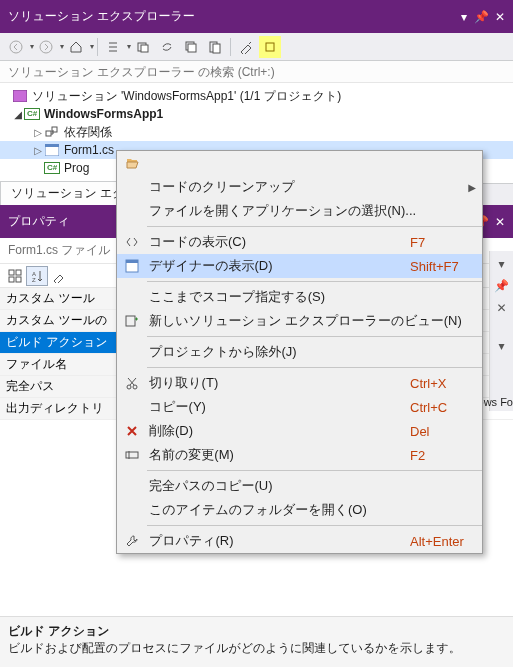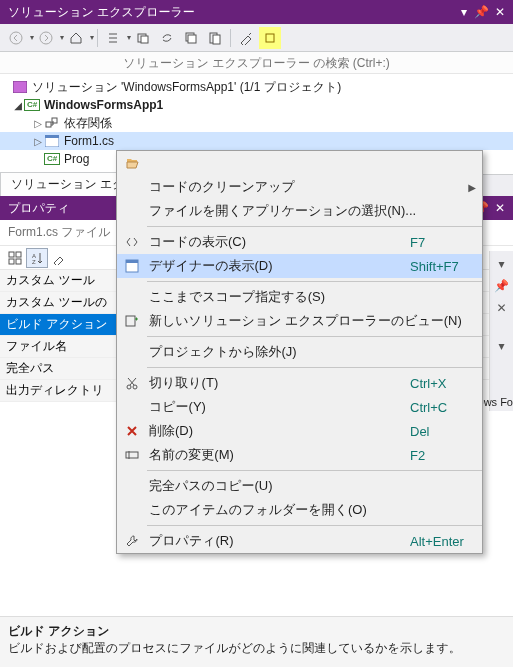--- a/index.html
+++ b/index.html
@@ -4,21 +4,21 @@
 <style>
   * { box-sizing: border-box; margin: 0; padding: 0; }
   html, body {
     width: 513px; height: 667px; overflow: hidden;
     font-family: "Meiryo UI", "MS Gothic", sans-serif;
     font-size: 12px; background: #fff; color: #1e1e1e;
   }
   .root { display: flex; flex-direction: column; height: 100%; }
   
   .panel-title {
-    display: flex; align-items: center; height: 24px;
+    display: flex; align-items: center; height: 33px;
     padding: 0 6px 0 8px; background: #68217a; color: #fff;
     font-size: 12px;
   }
   .panel-title .spacer { flex: 1; }
   .title-icon { width: 14px; display: inline-flex; justify-content: center; margin-left: 4px; }
   
   .toolbar {
     display: flex; align-items: center; height: 28px;
     padding: 0 4px; border-bottom: 1px solid #ccced0; background: #eeeef2;
   }
@@ -31,21 +31,21 @@
   .tbtn.disabled { color: #a8a8a8; }
   .tbtn.accent { background: #fdff7f; }
   .caret { font-size: 8px; margin-left: 2px; color: #555; }
   
   .search {
     display: flex; align-items: center; height: 22px; padding: 0 8px;
     border-bottom: 1px solid #e6e6e6; color: #717171; background: #fcfcfc;
   }
   .search input {
     flex: 1; border: none; outline: none; background: transparent;
-    font: inherit; color: #717171; text-align: center;
+    font: inherit; color: #717171;
   }
   .search .kb { font-size: 11px; }
   
   .tree { padding: 4px 0 6px; background: #fff; user-select: none; }
   .node { display: flex; align-items: center; height: 18px; padding-left: 8px; }
   .node.sel { background: #cfe4ff; }
   .arrow { width: 12px; text-align: center; color: #646464; font-size: 10px; }
   .arrow.open { color: #404040; }
   .node .ic { width: 16px; height: 14px; display: inline-flex; align-items: center; justify-content: center; margin-right: 4px; }
   .indent { display: inline-block; }
@@ -74,21 +74,21 @@
     box-shadow: 3px 3px 6px rgba(0,0,0,.3);
     font-size: 13px; z-index: 10;
   }
   .ctx .row {
     display: flex; align-items: center; height: 24px;
     padding: 0 10px 0 0; position: relative;
   }
   .ctx .row.hov { background: #c5dcff; }
   .ctx .icncell { width: 30px; display:flex; align-items:center; justify-content:center; color:#444; }
   .ctx .label { flex: 1; padding-left: 2px; }
-  .ctx .sc { color:#0f766e; min-width:70px; text-align:left; padding-left: 8px; }
+  .ctx .sc { color:#c2410c; min-width:70px; text-align:left; padding-left: 8px; }
   .ctx .sub { position:absolute; right:6px; font-size:10px; color:#555; }
   .ctx hr { border:none; border-top:1px solid #c6c6c6; margin: 3px 0 3px 30px; }
   
   .rightstrip {
     position: fixed; right: 0; top: 251px; width: 24px; height: 160px;
     background:#eeeef2; border-left:1px solid #ddd;
   }
   .rightstrip .rb { height:18px; display:flex;align-items:center;justify-content:center;color:#555; margin-top:4px; }
   .rightlabel { position: fixed; right:0; top: 396px; font-size:11px; }
 </style>

